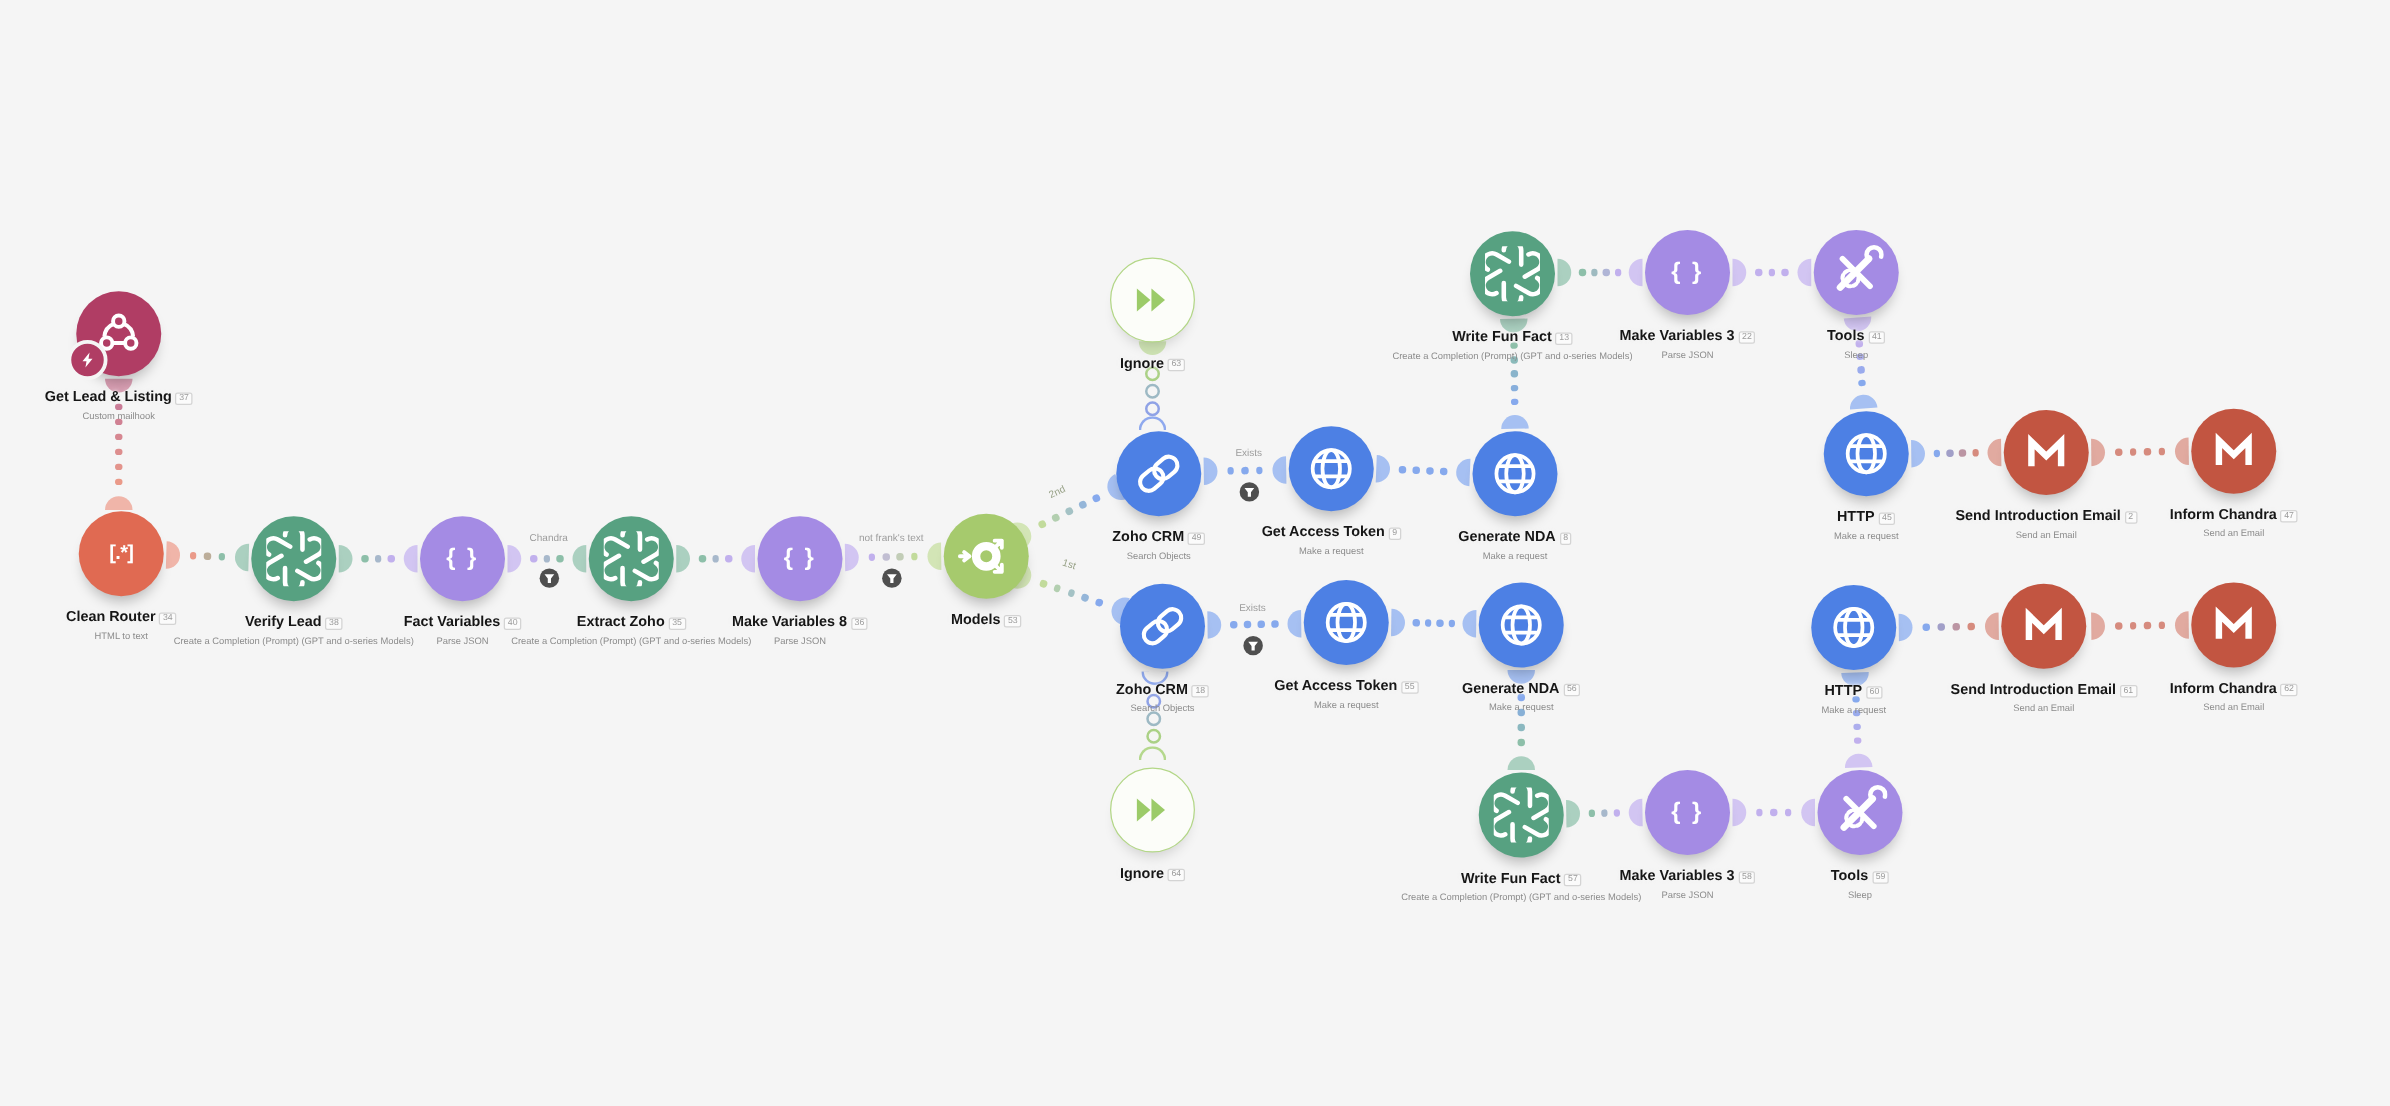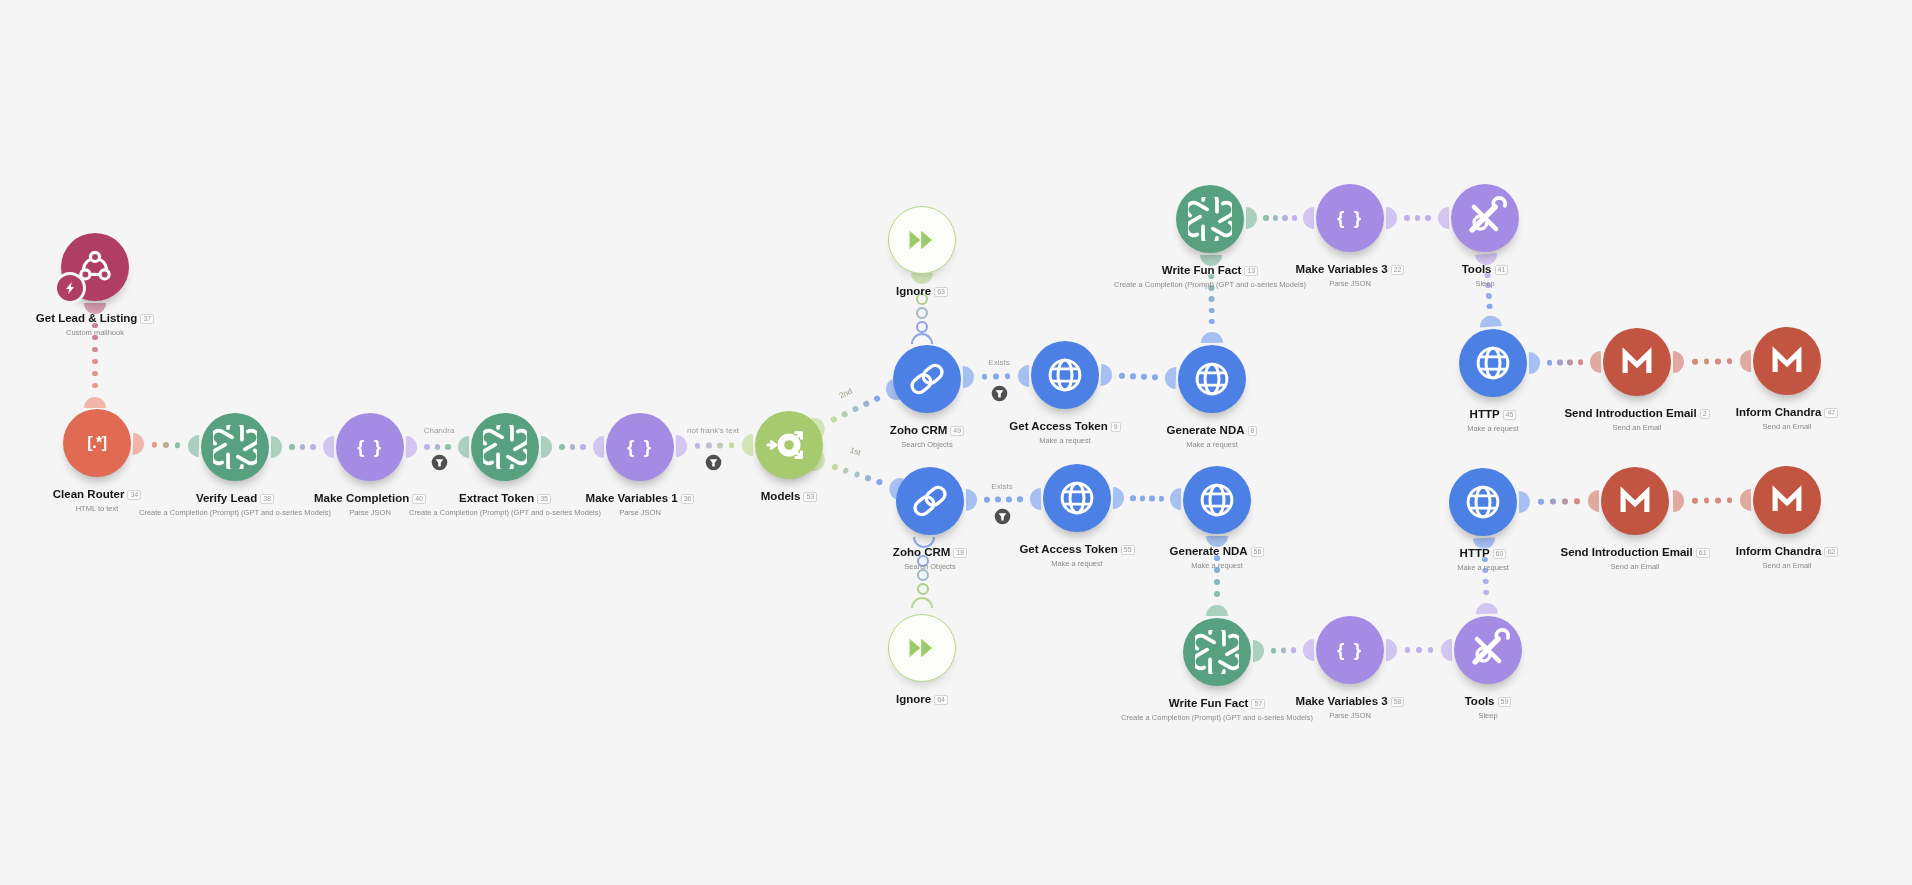--- a/index.html
+++ b/index.html
@@ -340,52 +340,52 @@
       <div class="sub">Create a Completion (Prompt) (GPT and o-series Models)</div>
     </div>
     <div class="node" style="left: 336px; top: 413px;">
       <div class="circ" style="background: rgb(164, 139, 228);">
         <span class="icon">
           <span style="font-size:19px;font-weight:700;color:#fff;letter-spacing:2px">{&nbsp;}</span>
         </span>
       </div>
     </div>
     <div class="lblwrap" style="left: 220px; top: 488px;">
-      <div><span class="lbl">Make Completion</span><span class="badge">40</span></div>
+      <div><span class="lbl">Fact Variables</span><span class="badge">40</span></div>
       <div class="sub">Parse JSON</div>
     </div>
     <div class="node" style="left: 471px; top: 413px;">
       <div class="circ" style="background: rgb(87, 161, 129);">
         <span class="icon">
           <svg width="44" height="44" viewBox="-24 -24 48 48">
             <g fill="none" stroke="#fff" stroke-width="4" stroke-linecap="round">
               <path d="M-7.6,-20.5 a7.6,7.6 0 0 1 15.2,0 v12.5" transform="rotate(0)"></path>
               <path d="M-7.6,-20.5 a7.6,7.6 0 0 1 15.2,0 v12.5" transform="rotate(60)"></path>
               <path d="M-7.6,-20.5 a7.6,7.6 0 0 1 15.2,0 v12.5" transform="rotate(120)"></path>
               <path d="M-7.6,-20.5 a7.6,7.6 0 0 1 15.2,0 v12.5" transform="rotate(180)"></path>
               <path d="M-7.6,-20.5 a7.6,7.6 0 0 1 15.2,0 v12.5" transform="rotate(240)"></path>
               <path d="M-7.6,-20.5 a7.6,7.6 0 0 1 15.2,0 v12.5" transform="rotate(300)"></path>
             </g>
           </svg>
         </span>
       </div>
     </div>
     <div class="lblwrap" style="left: 355px; top: 488px;">
-      <div><span class="lbl">Extract Token</span><span class="badge">35</span></div>
+      <div><span class="lbl">Extract Zoho</span><span class="badge">35</span></div>
       <div class="sub">Create a Completion (Prompt) (GPT and o-series Models)</div>
     </div>
     <div class="node" style="left: 606px; top: 413px;">
       <div class="circ" style="background: rgb(164, 139, 228);">
         <span class="icon">
           <span style="font-size:19px;font-weight:700;color:#fff;letter-spacing:2px">{&nbsp;}</span>
         </span>
       </div>
     </div>
     <div class="lblwrap" style="left: 490px; top: 488px;">
-      <div><span class="lbl">Make Variables 1</span><span class="badge">36</span></div>
+      <div><span class="lbl">Make Variables 8</span><span class="badge">36</span></div>
       <div class="sub">Parse JSON</div>
     </div>
     <div class="node" style="left: 755px; top: 411px;">
       <div class="circ" style="background: rgb(166, 202, 109);">
         <span class="icon">
           <svg width="46" height="46" viewBox="-24 -24 48 48">
             <g stroke="#fff" fill="none" stroke-width="3.2" stroke-linecap="round">
               <circle r="8.5" stroke-width="7"></circle>
               <path d="M-22,0 H-14 M-14,0 l-4.5,-3.5 M-14,0 l-4.5,3.5"></path>
               <path d="M5.5,-5.5 L13,-13 M13,-13 h-6 M13,-13 v6"></path>

